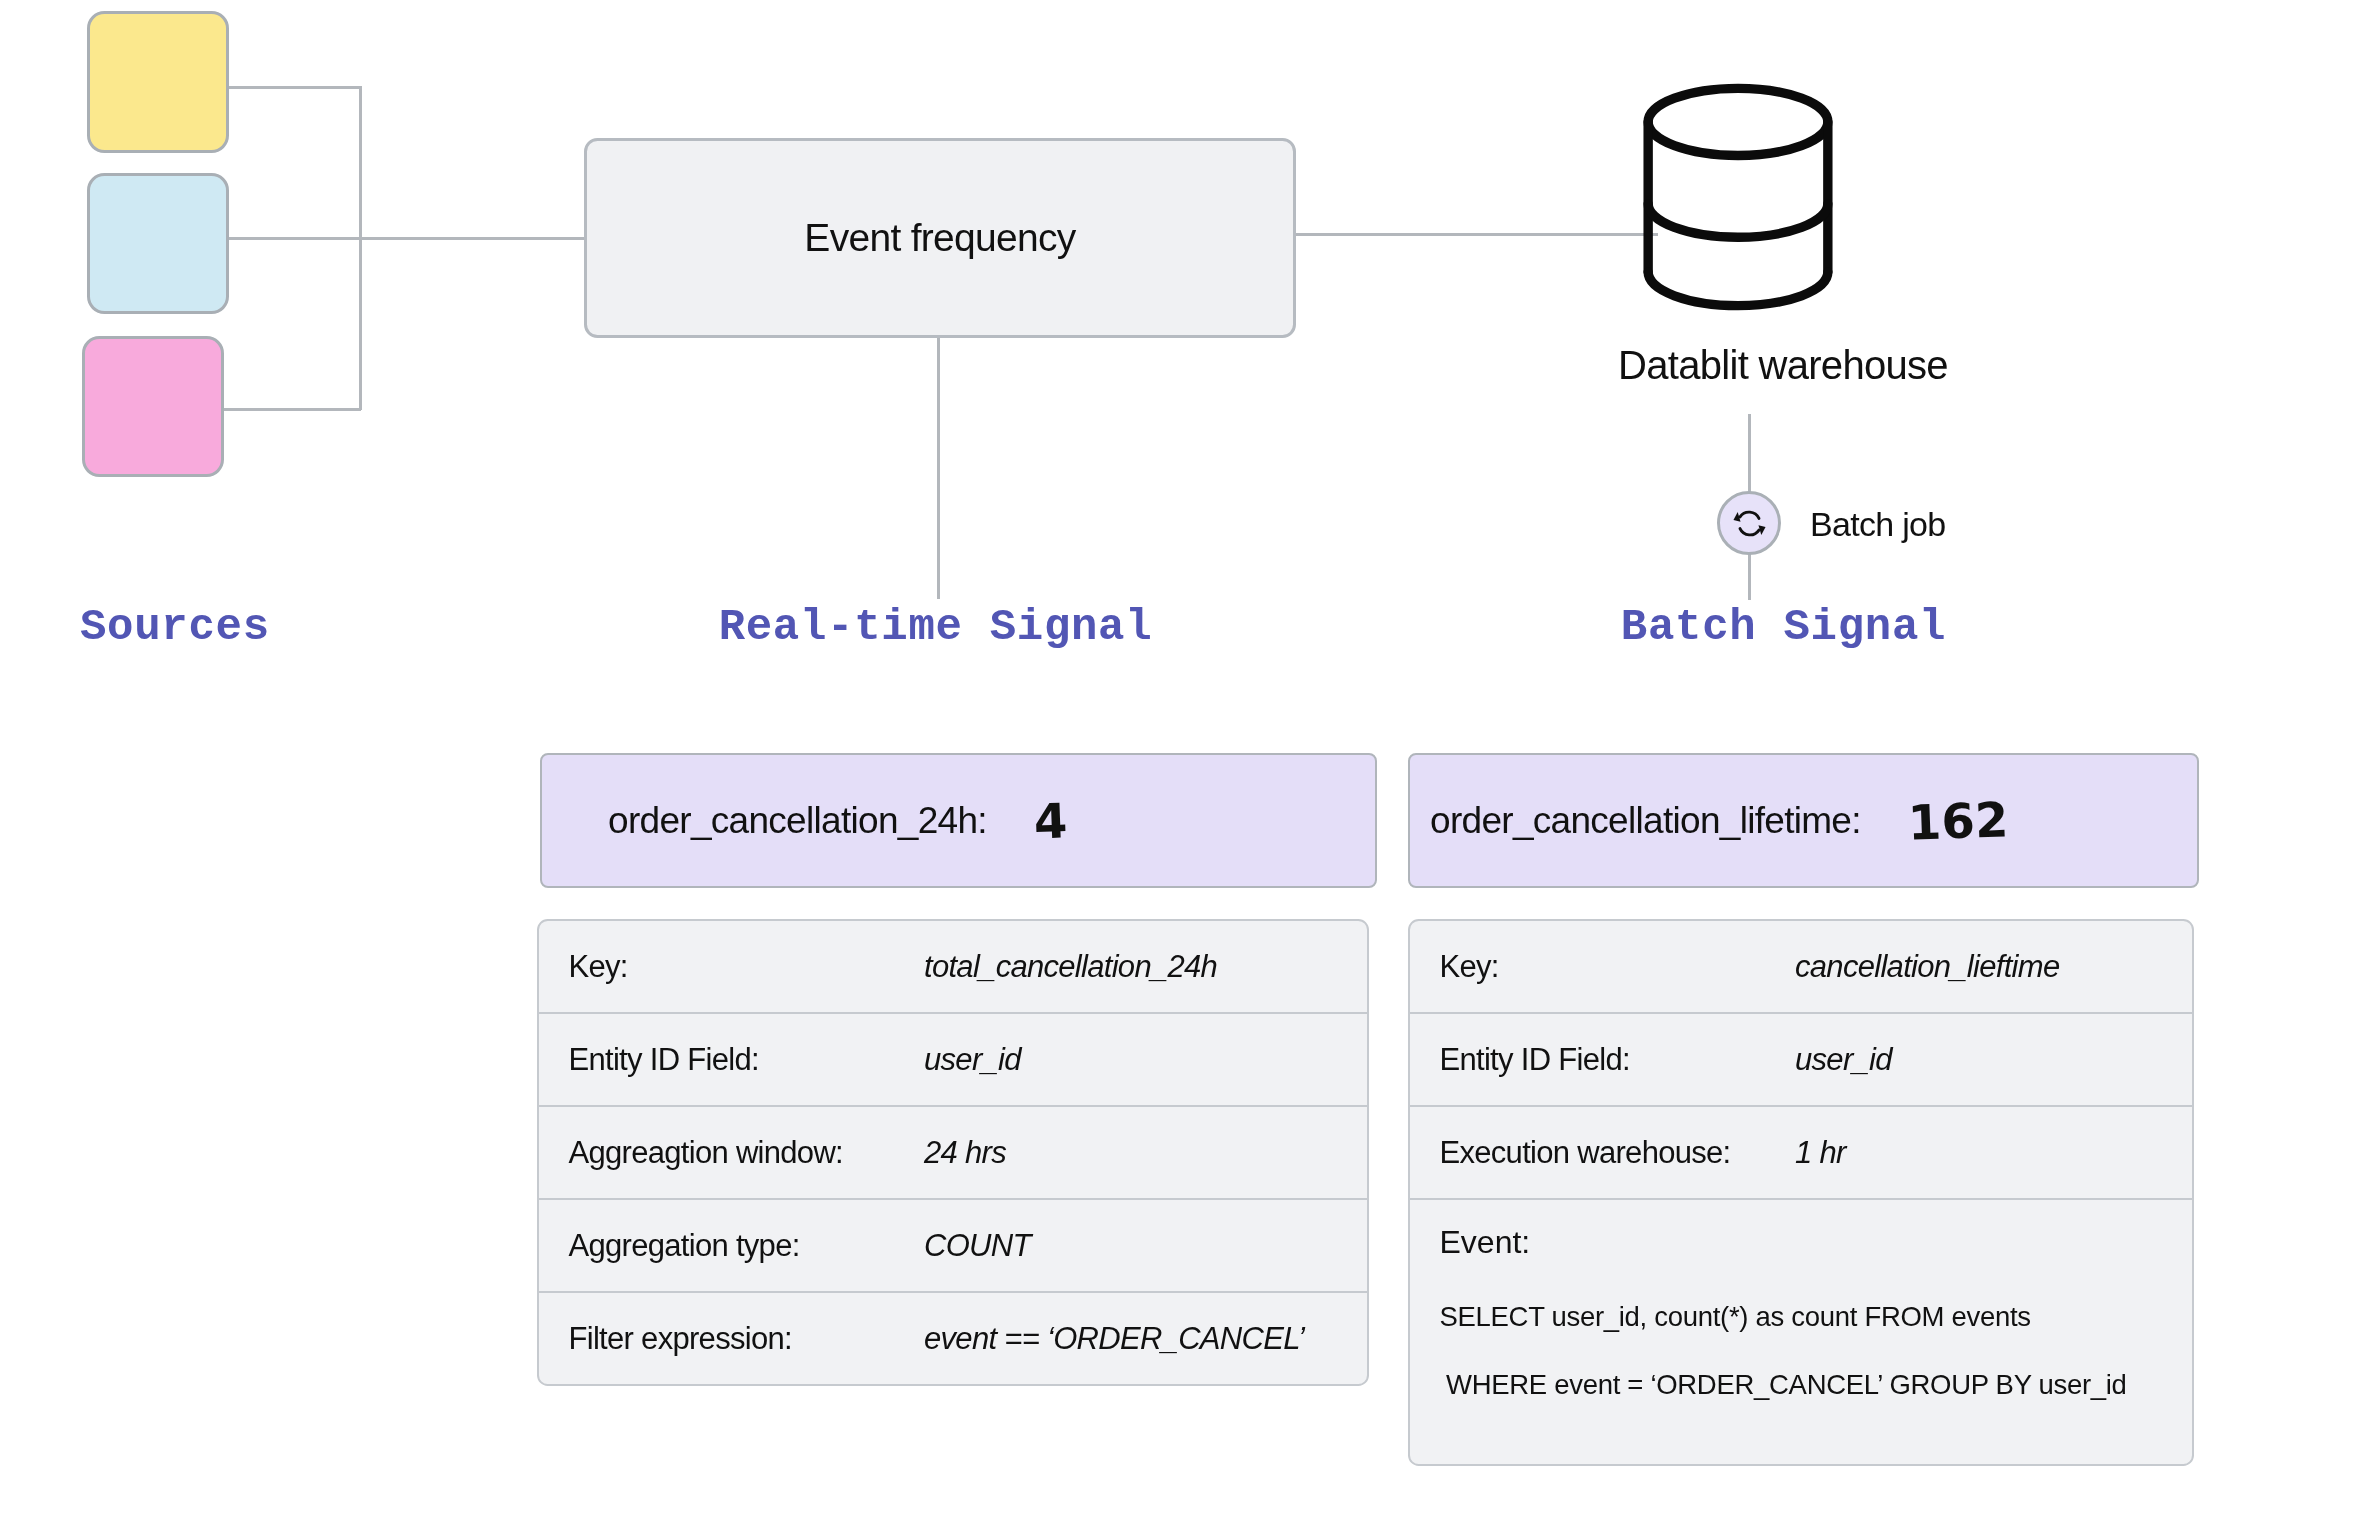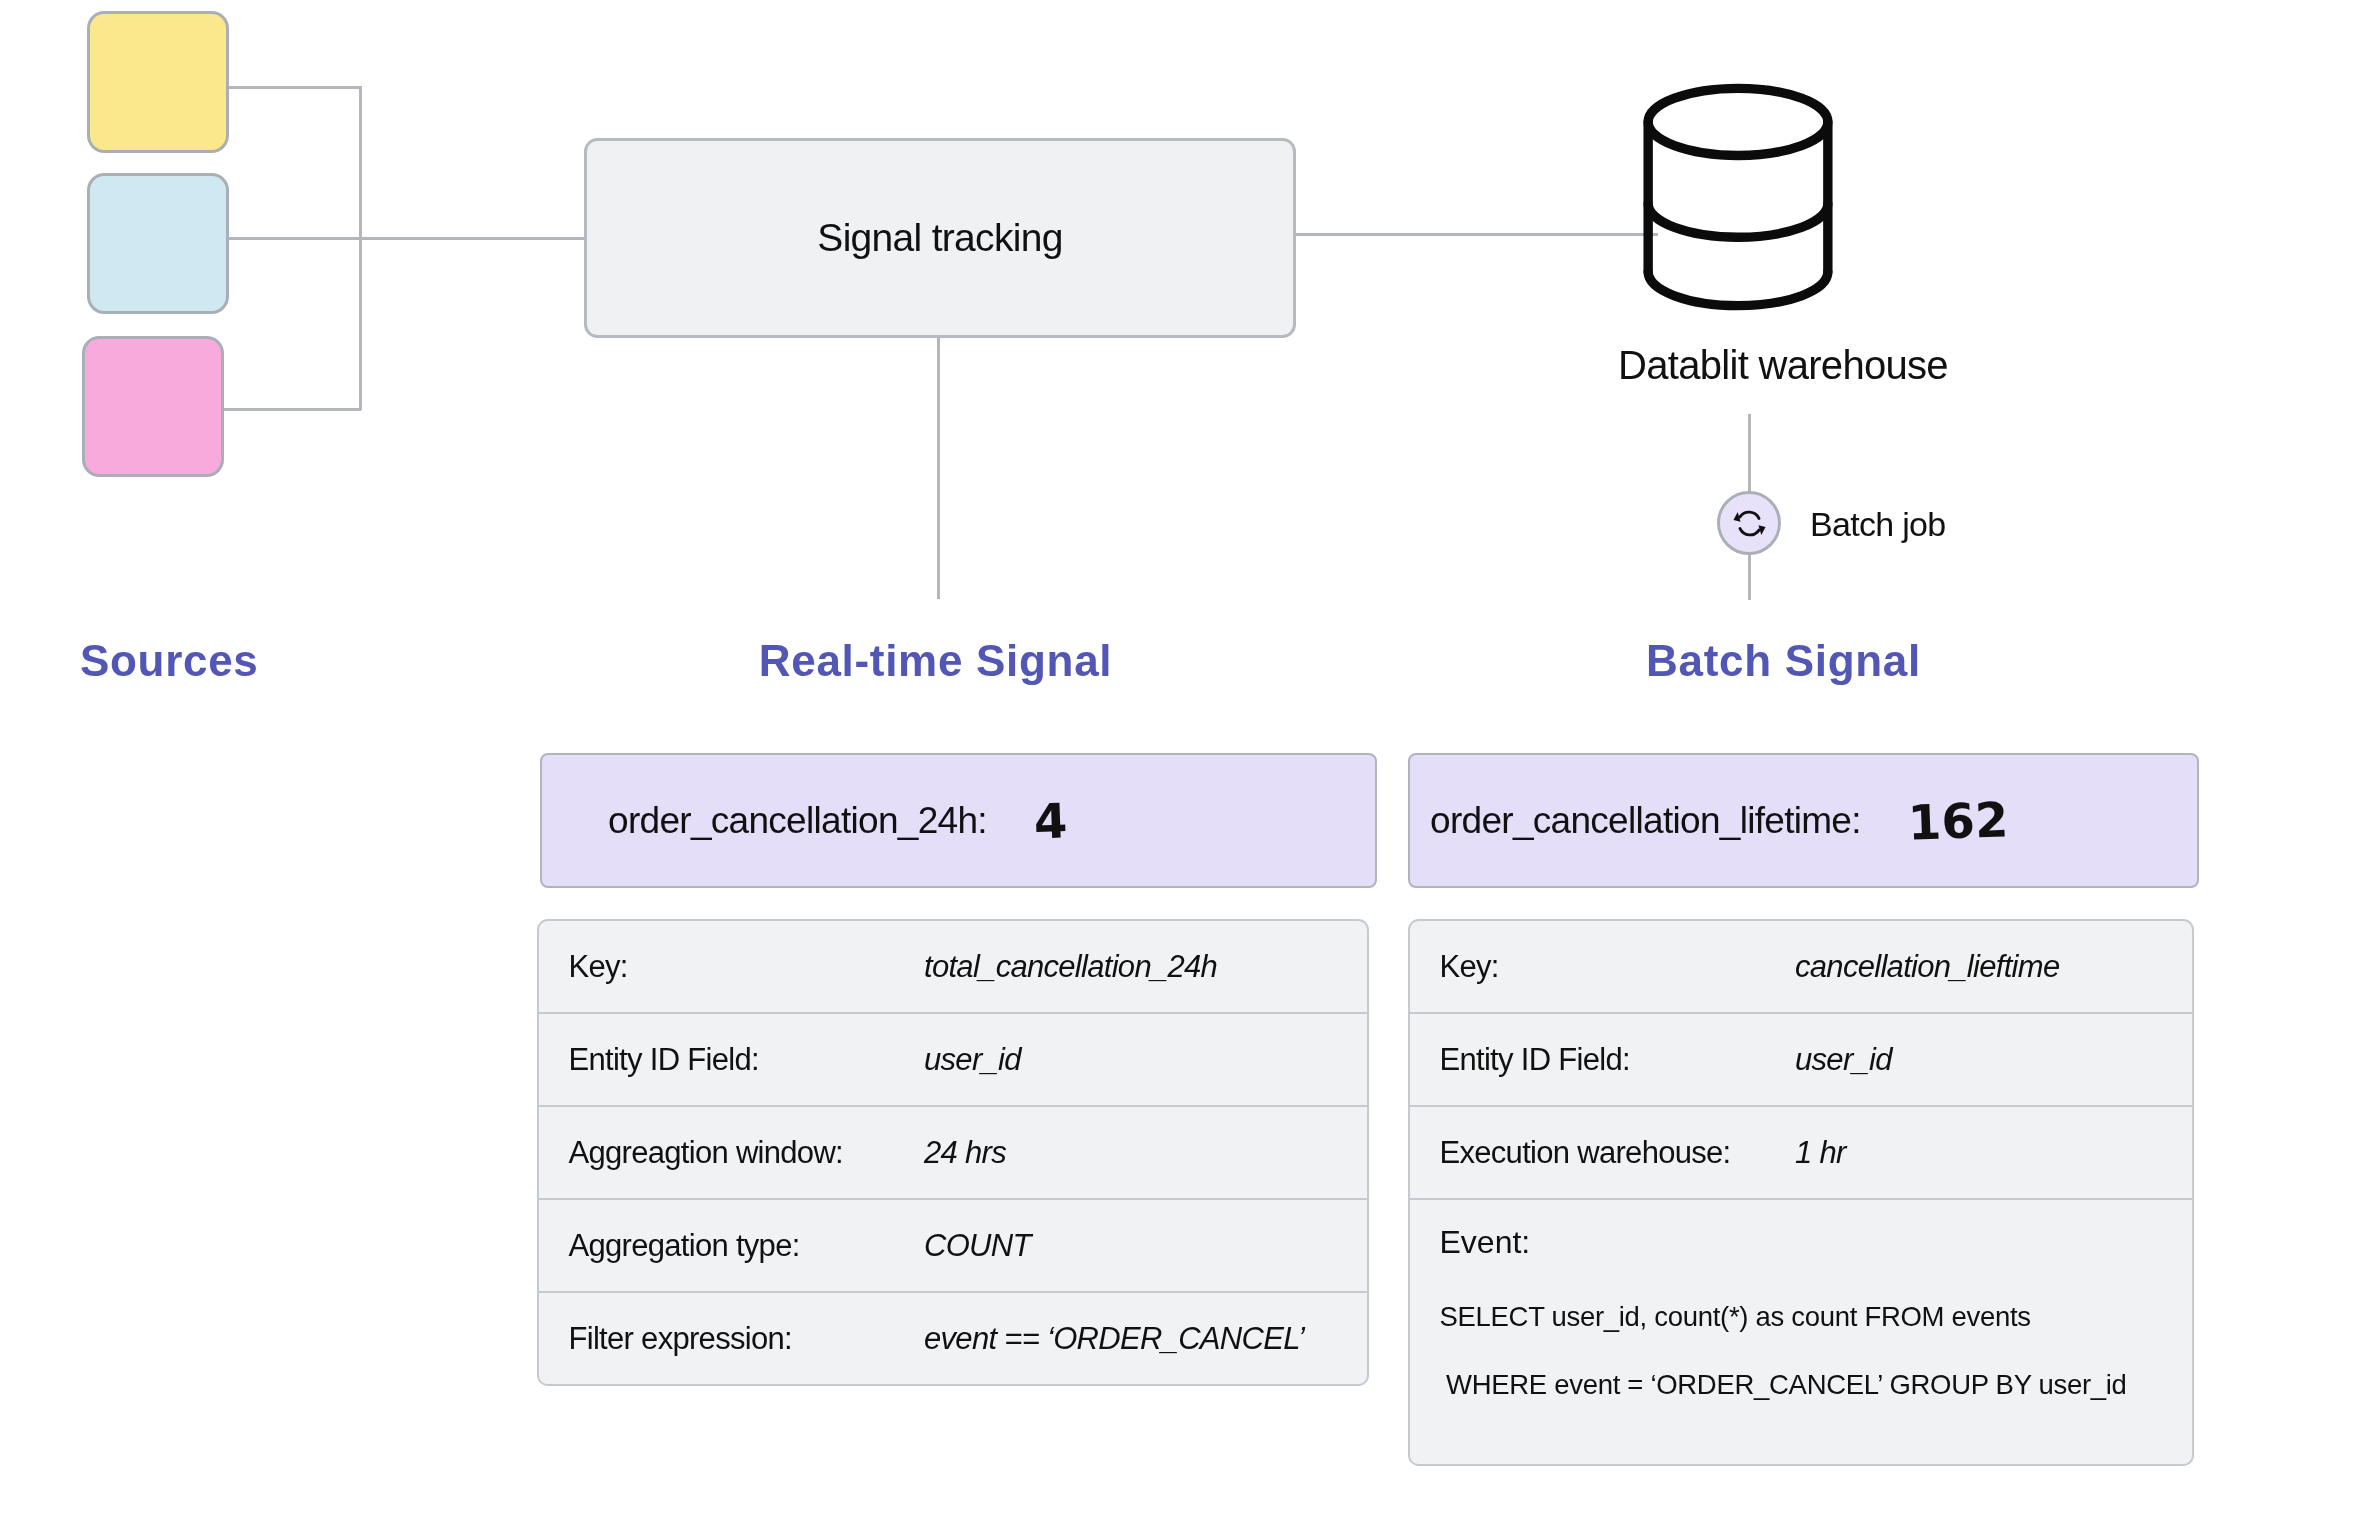--- a/index.html
+++ b/index.html
@@ -34,22 +34,22 @@
     position:absolute;left:1717px;top:491px;width:64px;height:64px;border-radius:50%;
     background:#e7e2f9;border:3.4px solid #aab0b6;box-sizing:border-box;
     display:flex;align-items:center;justify-content:center;z-index:2;
   }
   .batch-job-label{
     position:absolute;left:1810px;top:501px;height:47px;line-height:47px;
     font-size:34px;letter-spacing:-0.7px;
   }
   
   .section-label{
-    position:absolute;top:636px;font-size:44px;font-weight:bold;color:#5256b4;
-    letter-spacing:0.7px;font-family:Liberation Sans, sans-serif;
+    position:absolute;top:602px;font-size:44px;font-weight:bold;color:#5256b4;
+    letter-spacing:0.7px;font-family:Liberation Mono, monospace;
   }
   .label-sources{left:80px;width:228px;}
   .label-realtime{left:684px;width:503px;text-align:center;}
   .label-batch{left:1599px;width:369px;text-align:center;}
   
   .signal-chip{
     position:absolute;top:753px;height:135px;background:#e4def8;
     border:2.7px solid #b0b5bb;border-radius:8px;box-sizing:border-box;
     display:flex;align-items:center;
   }
@@ -91,21 +91,21 @@
   <div class="src-box src-yellow"></div>
   <div class="src-box src-blue"></div>
   <div class="src-box src-pink"></div>
 
   <div class="hline" style="left:229px;top:86px;width:132px;"></div>
   <div class="hline" style="left:229px;top:237px;width:355px;"></div>
   <div class="hline" style="left:224px;top:408px;width:137px;"></div>
   <div class="vline" style="left:359px;top:86px;height:324px;"></div>
 
   <div class="event-box">
-    <span>Signal tracking</span>
+    <span>Event frequency</span>
   </div>
 
   <div class="hline" style="left:1296px;top:233px;width:362px;"></div>
 
   <svg class="db-icon" viewBox="0 0 298 352">
     <g fill="none" stroke="#0b0b0b" stroke-width="14" stroke-linecap="round">
       <ellipse cx="149" cy="64" rx="134" ry="50"></ellipse>
       <path d="M15 64 L15 288"></path>
       <path d="M283 64 L283 288"></path>
       <path d="M15 186 A134 50 0 0 0 283 186"></path>

